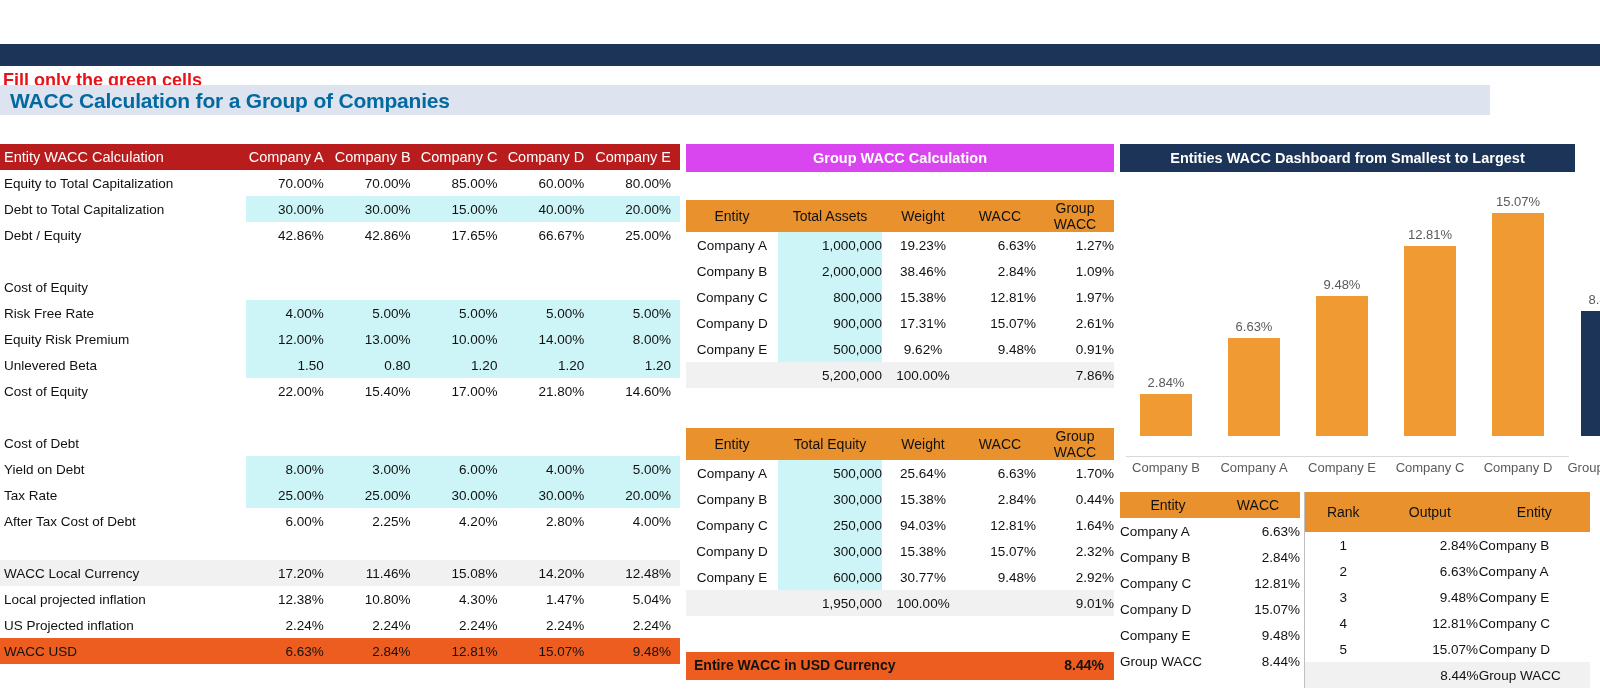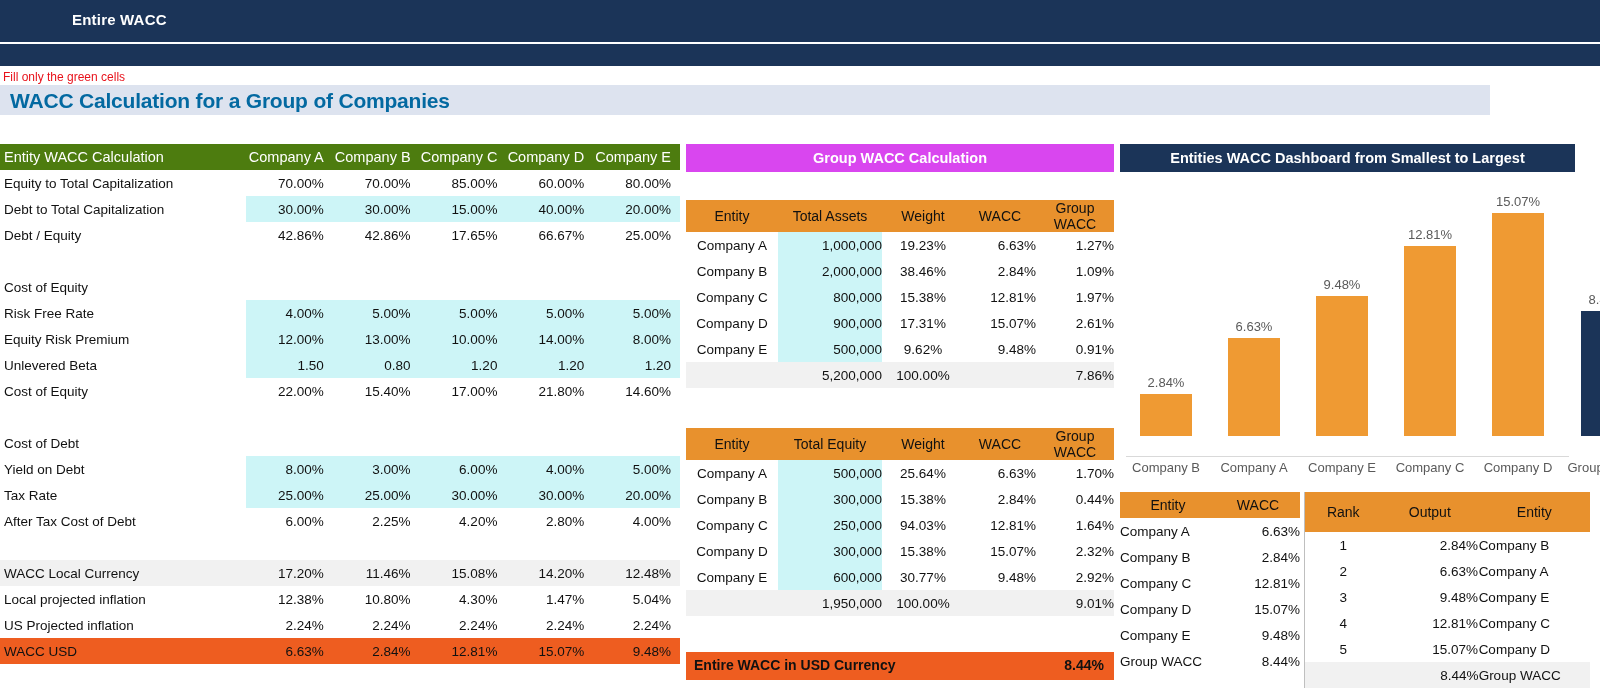--- a/index.html
+++ b/index.html
@@ -20,21 +20,21 @@
   .topbar-label {
     position:absolute; left:72px; top:11px;
     color:#ffffff; font-size:15px; font-weight:bold; letter-spacing:.2px;
   }
   .topbar2 {
     position:absolute; left:0; top:44px; width:1600px; height:22px;
     background:#1b3458;
   }
   .note {
     position:absolute; left:3px; top:70px;
-    color:#e8121b; font-size:12px; font-weight:normal;
+    color:#e8121b; font-size:18px; font-weight:bold;
   }
   .title-band {
     position:absolute; left:0; top:85px; width:1490px; height:30px;
     background:#dde3ef;
   }
   .title-text {
     position:absolute; left:10px; top:89px;
     font-size:21px; font-weight:bold; color:#0369a1;
     letter-spacing:-.2px;
   }
@@ -44,21 +44,21 @@
   table.grid { border-collapse:collapse; table-layout:fixed; }
   table.grid td, table.grid th { padding:0; font-weight:normal; }
 
   
   #left-panel { left:0px; top:144px; width:680px; }
   #left-table { width:680px; font-size:13.5px; color:#111; }
   #left-table td { height:26px; vertical-align:middle; }
   #left-table .lbl { text-align:left; padding-left:4px; width:246px; }
   #left-table .num { text-align:right; padding-right:9px; width:86.8px; }
   .hdr-navy td {
-    background:#4d7c0f; color:#ffffff; font-weight:bold; font-size:14.5px;
+    background:#b91c1c; color:#ffffff; font-weight:bold; font-size:14.5px;
     height:27px;
   }
   .hdr-navy .num { padding-right:5px; text-align:right;}
   .cyan { background:#cdf5f7; }
   .bold td, td.bold { font-weight:bold; }
   .spacer td { height:14px; }
   .shade td { background:#f1f1f1; }
   .orangefoot td {
     background:#ee5d20; color:#111; font-weight:bold; height:28px;
   }
@@ -137,23 +137,20 @@
   .en { width:110px; text-align:left; padding-left:8px; }
   .rt-hdr .rk, .rt-hdr .op, .rt-hdr .en { text-align:center; padding:12px; }
   .rt-foot td { background:#f1f1f1; font-weight:bold; height:27px; }
   .rt-foot-plain td { background:#ffffff; font-weight:bold; height:27px; }
 </style>
 </head>
 <body>
 
 <div id="app">
 
-  <div class="topbar">
-    <div class="topbar-label">Entire WACC</div>
-  </div>
   <div class="topbar2"></div>
   <div class="note">Fill only the green cells</div>
   <div class="title-band"></div>
   <div class="title-text">WACC Calculation for a Group of Companies</div>
 
   <div class="panel" id="left-panel">
     <table class="grid" id="left-table">
       <tbody id="left-body">
           <tr class="hdr-navy">
             <td class="lbl">Entity WACC Calculation</td>

